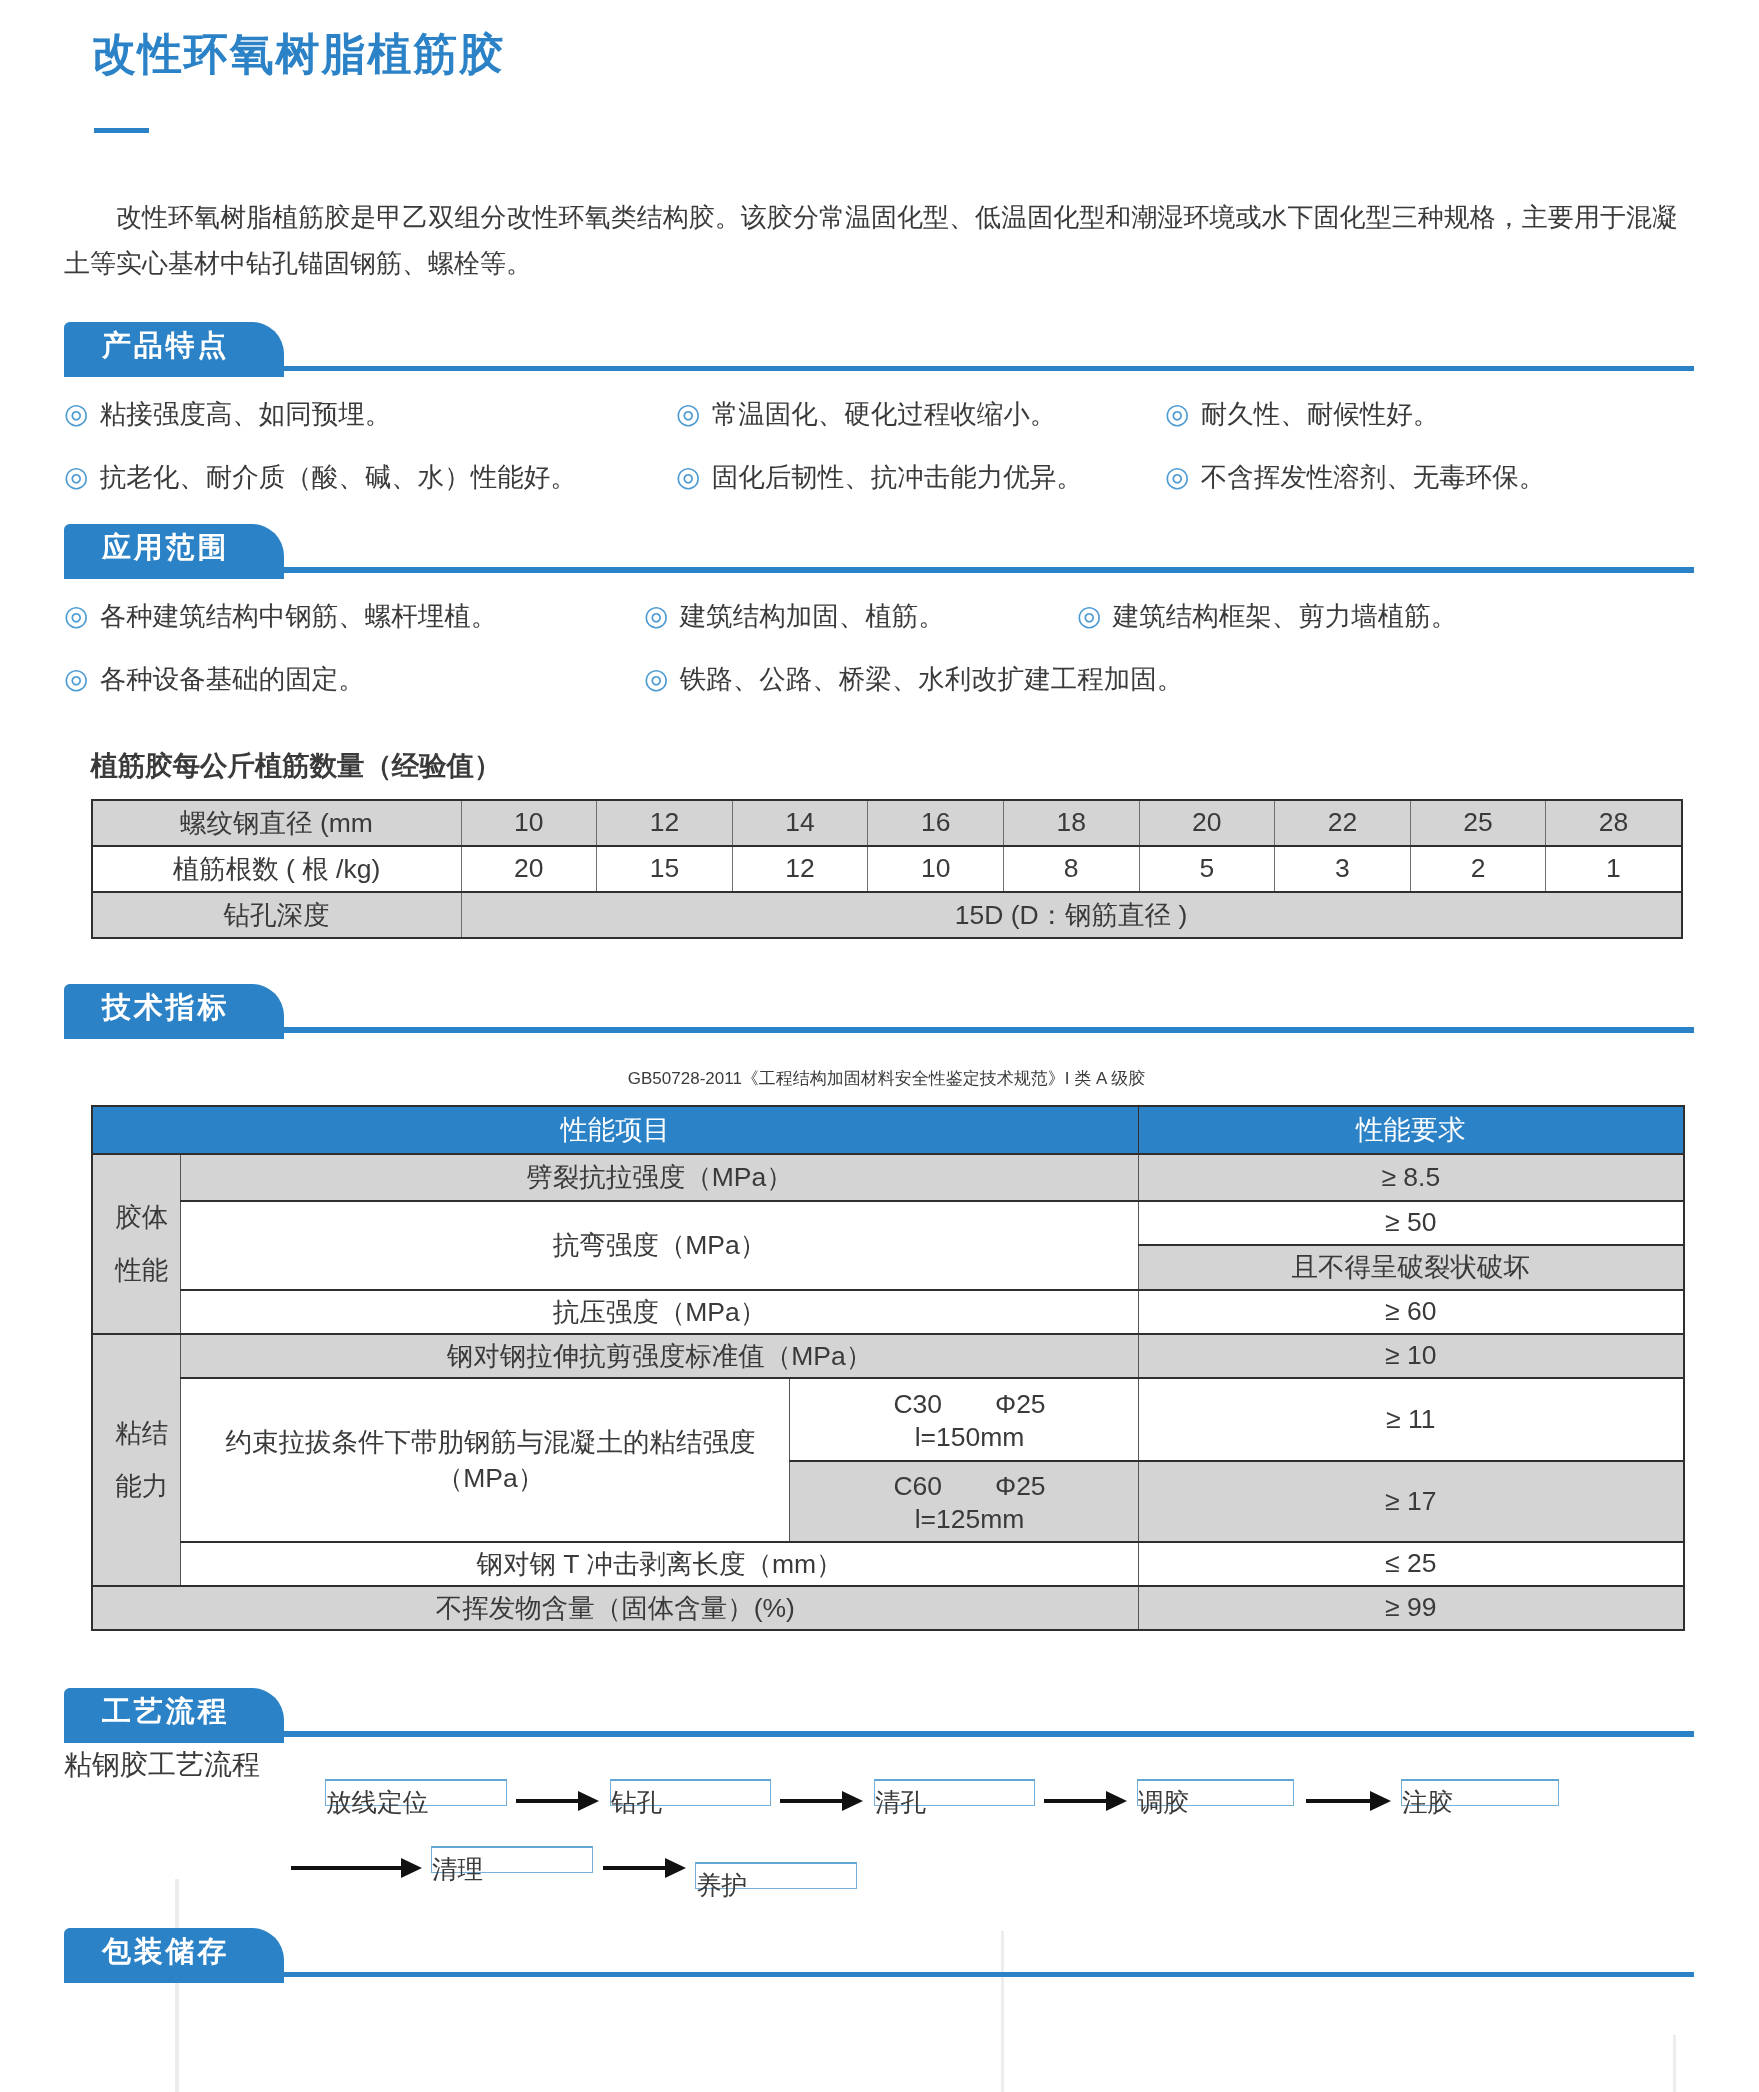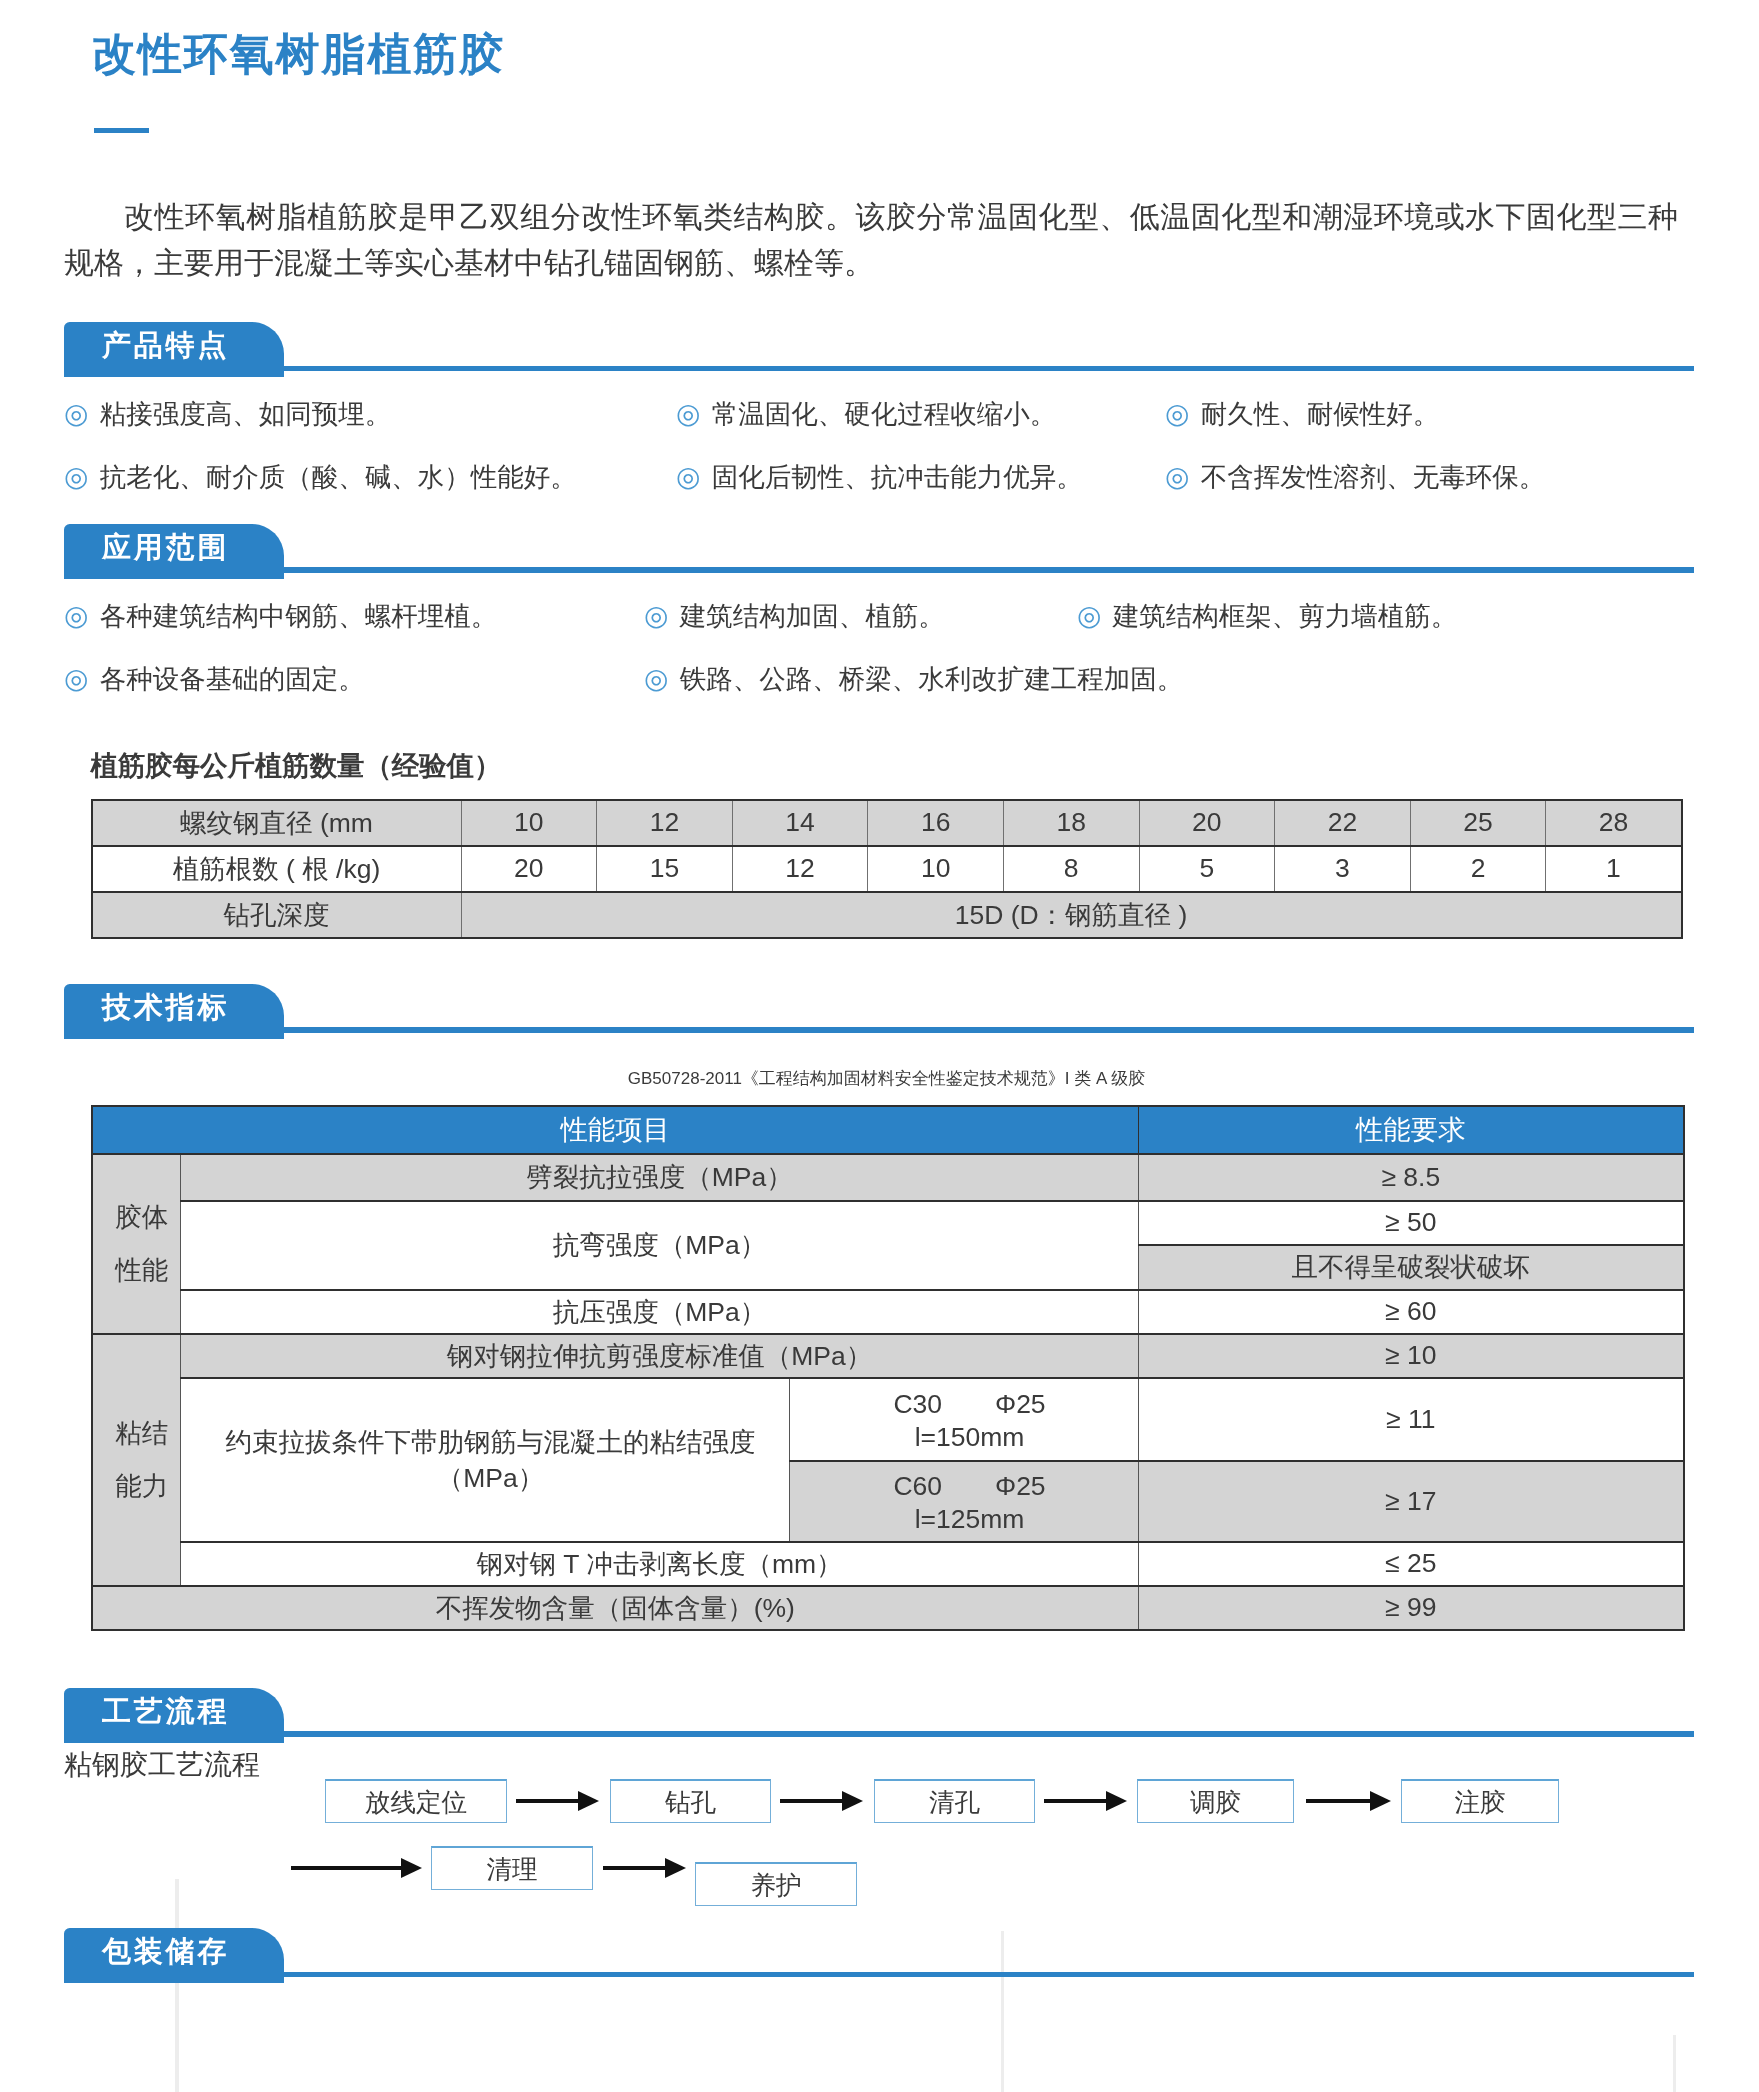--- a/index.html
+++ b/index.html
@@ -6,21 +6,21 @@
   body{
     width:1759px;height:2092px;position:relative;overflow:hidden;
     font-family:"Liberation Sans","DejaVu Sans",sans-serif;
     color:#3a3a3a;
   }
   .content{position:absolute;left:64px;top:0;width:1630px;}
 
   
   .page-title{margin:24.6px 0 0 28px;font-size:44px;font-weight:bold;color:#2b82c6;letter-spacing:1.9px;}
   .title-dash{width:55px;height:5.7px;background:#2b82c6;margin:44px 0 0 30px;}
-  .intro{margin:61px 16px 0 0;font-size:30px;line-height:46px;text-indent:2em;text-align:justify;}
+  .intro{margin:61px 16px 0 0;font-size:26px;line-height:46px;text-indent:2em;text-align:justify;}
 
   
   .sec-header{position:relative;height:49px;}
   .sec-bar{position:absolute;left:0;right:0;bottom:0;height:5.7px;background:#2b82c6;}
   .sec-badge{
     position:absolute;left:0;top:0;height:55px;line-height:47px;
     background:#2b82c6;color:#ffffff;font-size:29px;font-weight:bold;
     padding:0 55px 0 38px;border-radius:5.7px 32px 0 0;letter-spacing:2.8px;
   }
 
@@ -61,21 +61,21 @@
     text-align:center;font-size:26.5px;background:#ffffff;
   }
   .spec-table td.g{background:#d4d4d4;}
   .prewrap{white-space:pre-wrap;padding-left:12px;}
   .spec-table td.group{line-height:53px;}
 
   
   .flow-area{position:relative;height:161px;margin-top:9.5px;}
   .flow-subtitle{position:absolute;left:0;top:0;font-size:28px;}
   .flow-box{
-    position:absolute;height:44px;line-height:43px;text-align:center;
+    position:absolute;height:27px;line-height:43px;text-align:left;
     background:#ffffff;border:1.9px solid #74afd9;border-top:2.8px solid #5fa5d6;
     font-size:25.6px;box-sizing:border-box;
   }
   .flow-arrow{position:absolute;height:3.8px;background:#111;}
   .flow-arrow::after{
     content:'';position:absolute;right:-19px;top:-8.5px;width:0;height:0;
     border-left:21px solid #111;border-top:10.4px solid transparent;border-bottom:10.4px solid transparent;
   }
 
   

